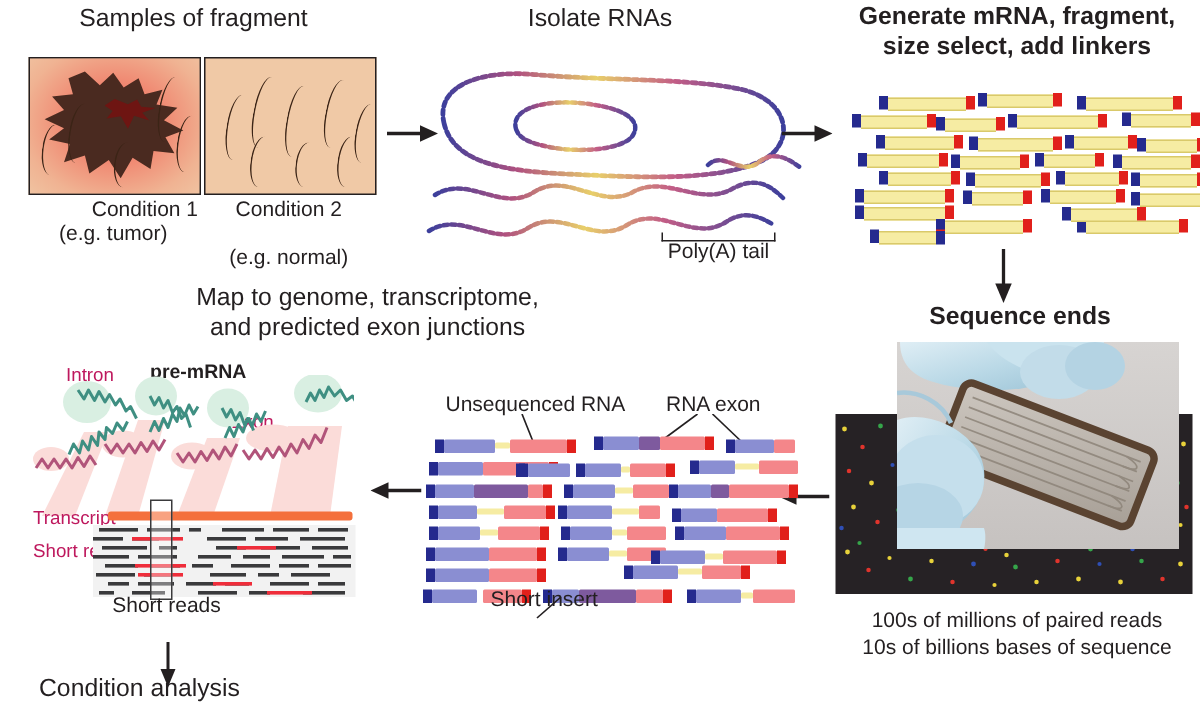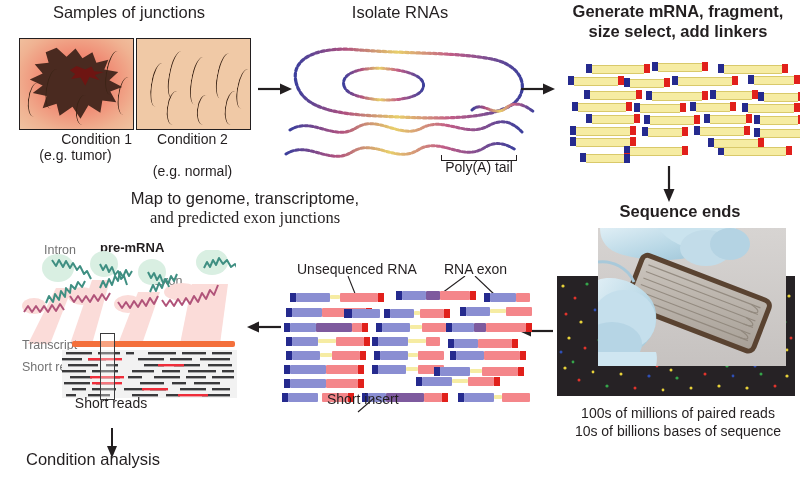--- a/index.html
+++ b/index.html
@@ -5,21 +5,21 @@
   html,body{margin:0;padding:0;background:#ffffff;}
   body{width:800px;height:478px;overflow:hidden;
        font-family:"Liberation Sans","DejaVu Sans",sans-serif;color:#231f20;}
   #stage{position:relative;width:800px;height:478px;}
   .t{position:absolute;white-space:pre;line-height:1.12;}
 
   
   .h1{font-size:16.5px;font-weight:400;color:#231f20;}
   .h1b{font-size:16.5px;font-weight:600;color:#231f20;}
   .cap{font-size:14px;font-weight:400;color:#231f20;}
-  .lab{font-size:12.5px;font-weight:400;color:#737373;}
+  .lab{font-size:12.5px;font-weight:400;color:#be185d;}
   .lab-b{font-size:13px;font-weight:600;color:#231f20;}
   .ctr{text-align:center;}
 
   
   .tissue{position:absolute;border:1.6px solid #231f20;overflow:hidden;
           background:#f0c9a6;}
   .tumorglow{position:absolute;left:50%;top:50%;width:150%;height:150%;
      transform:translate(-50%,-50%);
      background:radial-gradient(ellipse at 50% 48%,#f3675f 0%,#f08a73 28%,
         rgba(240,160,130,.55) 52%,rgba(240,201,166,0) 74%);}
@@ -64,21 +64,21 @@
   
   .arr{position:absolute;}
   .brk{position:absolute;border-bottom:1.6px solid #231f20;
        border-left:1.2px solid #231f20;border-right:1.2px solid #231f20;}
 </style>
 </head>
 <body>
 
 <div id="stage">
 
-  <div class="t h1 ctr" style="left:24px;top:3px;width:210px;">Samples of junctions</div>
+  <div class="t h1 ctr" style="left:24px;top:3px;width:210px;">Samples of fragment</div>
 
   <div class="tissue" style="left:19px;top:38px;width:113px;height:90px;">
     <div class="tumorglow"></div>
     <div class="tumor"></div>
     <div class="tumorcore"></div>
     <div class="hair" style="left:8px;top:44px;height:34px;transform:rotate(7deg);"></div>
     <div class="hair" style="left:26px;top:30px;height:40px;transform:rotate(9deg);"></div>
     <div class="hair" style="left:86px;top:12px;height:44px;transform:rotate(10deg);"></div>
     <div class="hair" style="left:98px;top:38px;height:38px;transform:rotate(8deg);"></div>
     <div class="hair" style="left:56px;top:56px;height:30px;transform:rotate(6deg);"></div>
@@ -512,21 +512,21 @@
     <line x1="26" y1="0" x2="10" y2="14" stroke="#231f20" stroke-width="1.1"></line>
   </svg>
   <div class="t cap" style="left:327px;top:392px;">Short insert</div>
 
   <svg class="arr" style="left:247px;top:318px;" width="34" height="18" viewBox="0 0 34 18">
     <line x1="10" y1="9" x2="34" y2="9" stroke="#231f20" stroke-width="2.2"></line>
     <polygon points="12,3.5 0,9 12,14.5" fill="#231f20"></polygon>
   </svg>
 
   <div class="t h1 ctr" style="left:95px;top:189px;width:300px;">Map to genome, transcriptome,</div>
-  <div class="t h1 ctr" style="left:95px;top:209px;width:300px;font-family:Liberation Serif, serif;">and predicted exon junctions</div>
+  <div class="t h1 ctr" style="left:95px;top:209px;width:300px;">and predicted exon junctions</div>
 
   <svg class="cone" style="left:20px;top:270px;background:none;" width="230" height="80" viewBox="0 0 230 80">
     <polygon points="36,18 52,18 30,74 8,74" fill="#fbdcd9"></polygon>
     <polygon points="72,10 90,10 72,74 50,74" fill="#fbdcd9"></polygon>
     <polygon points="118,22 140,22 122,74 98,74" fill="#fbdcd9"></polygon>
     <polygon points="172,14 208,14 200,74 160,74" fill="#fbdcd9"></polygon>
   </svg>
 
   <div class="t lab" style="left:44px;top:243px;">Intron</div>
   <div class="t lab-b" style="left:100px;top:241px;">pre-mRNA</div>

